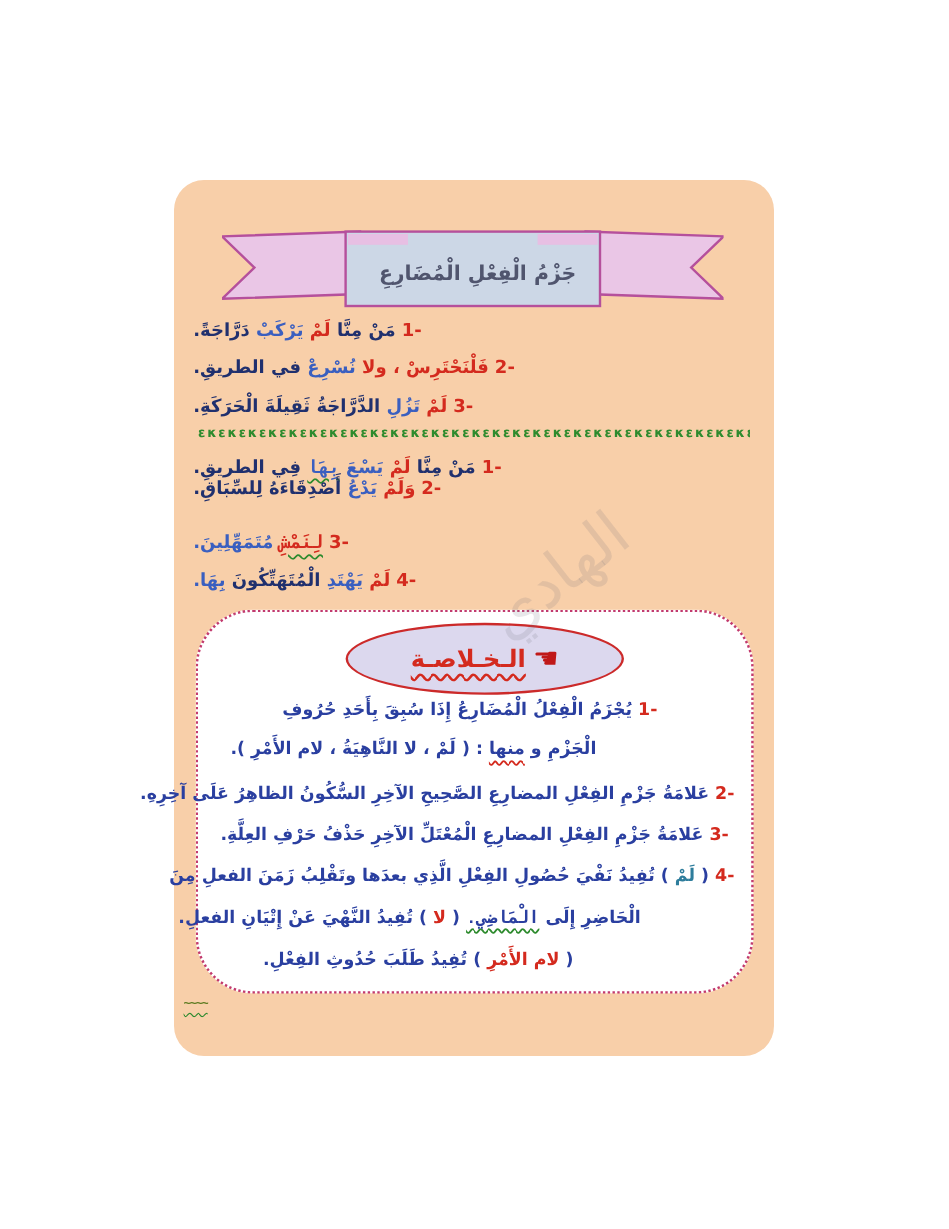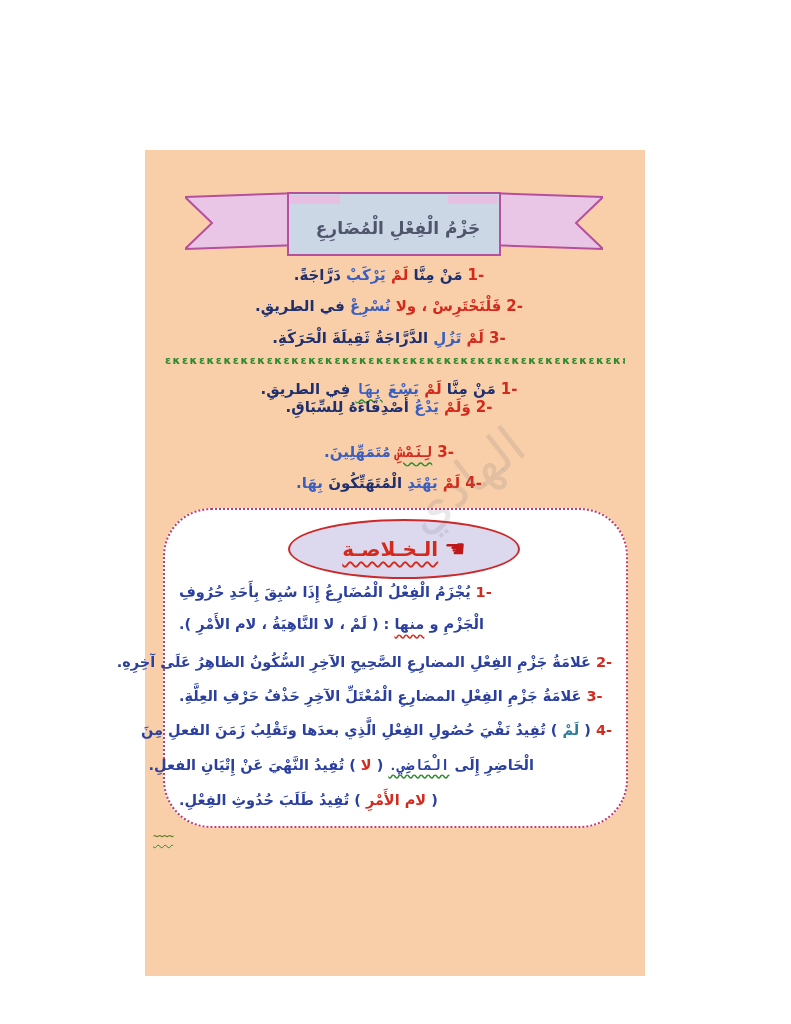--- a/index.html
+++ b/index.html
@@ -1,24 +1,24 @@
 <!DOCTYPE html>
 <html lang="ar"><head>
 <meta charset="utf-8">
 <style>
   html,body{margin:0;padding:0;background:#ffffff;}
   .canvas{position:relative;width:791px;height:1024px;background:#ffffff;overflow:hidden;
           font-family:"DejaVu Sans",sans-serif;}
-  .page{position:absolute;left:145px;top:150px;width:500px;height:826px;background:#f8cfa9;}
+  .page{position:absolute;left:145px;top:150px;width:500px;height:730px;background:#f8cfa9;border-radius:25px;}
   
   .ribbon{position:absolute;left:40px;top:40px;}
   .ribbon-title{position:absolute;left:148px;top:58px;width:210px;height:40px;line-height:40px;
                 text-align:center;direction:rtl;font-weight:bold;font-size:17px;color:#50556e;}
   
-  .sent{position:absolute;right:28px;left:16px;direction:rtl;text-align:center;
+  .sent{position:absolute;right:28px;left:16px;direction:rtl;text-align:left;
         font-weight:bold;font-size:15px;color:#20306e;white-space:nowrap;}
   .num{display:inline-block;direction:ltr;color:#d42a1e;margin-left:5px;}
   .red{color:#d42a1e;}
   .blue{color:#3a5fc0;}
   .navy{color:#20306e;}
   .green{color:#1f8230;}
   .teal{color:#2e7d9c;}
   .wavy-green{text-decoration-line:underline;text-decoration-style:wavy;
               text-decoration-color:#2e8b2e;text-underline-offset:4px;font-family:Liberation Mono, monospace;}
   .wavy-red{text-decoration-line:underline;text-decoration-style:wavy;
@@ -26,21 +26,21 @@
   .separator{position:absolute;left:20px;right:20px;text-align:center;color:#2e8b2e;
              font-weight:bold;font-size:11px;letter-spacing:1.5px;white-space:nowrap;overflow:hidden;}
   
   .summary-box{position:absolute;left:18px;top:358px;width:461px;height:316px;background:#ffffff;
                border:2px dotted #c23a6e;border-radius:48px;}
   .badge{position:absolute;left:123px;top:9px;width:228px;height:56px;background:#dcd8ee;
          border:2px solid #cc2a2a;border-radius:50%;display:flex;align-items:center;
          justify-content:center;direction:rtl;}
   .badge .hand{font-size:24px;color:#c01818;line-height:1;margin-left:6px;}
   .badge .label{font-size:20px;font-weight:bold;color:#d42a1e;text-align:center;}
-  .sline{position:absolute;left:14px;direction:rtl;text-align:left;font-weight:bold;
+  .sline{position:absolute;left:14px;direction:rtl;text-align:center;font-weight:bold;
          font-size:14.5px;color:#2a3fa0;white-space:nowrap;}
   .watermark{position:absolute;left:120px;top:300px;width:400px;direction:rtl;text-align:center;
              font-size:52px;color:rgba(110,110,125,0.16);transform:rotate(-38deg);
              pointer-events:none;z-index:5;}
   .corner-mark{position:absolute;left:8px;top:682px;font-size:10px;font-weight:bold;
                color:#5a7a1e;letter-spacing:-1px;}
 </style>
 </head>
 <body>
 

